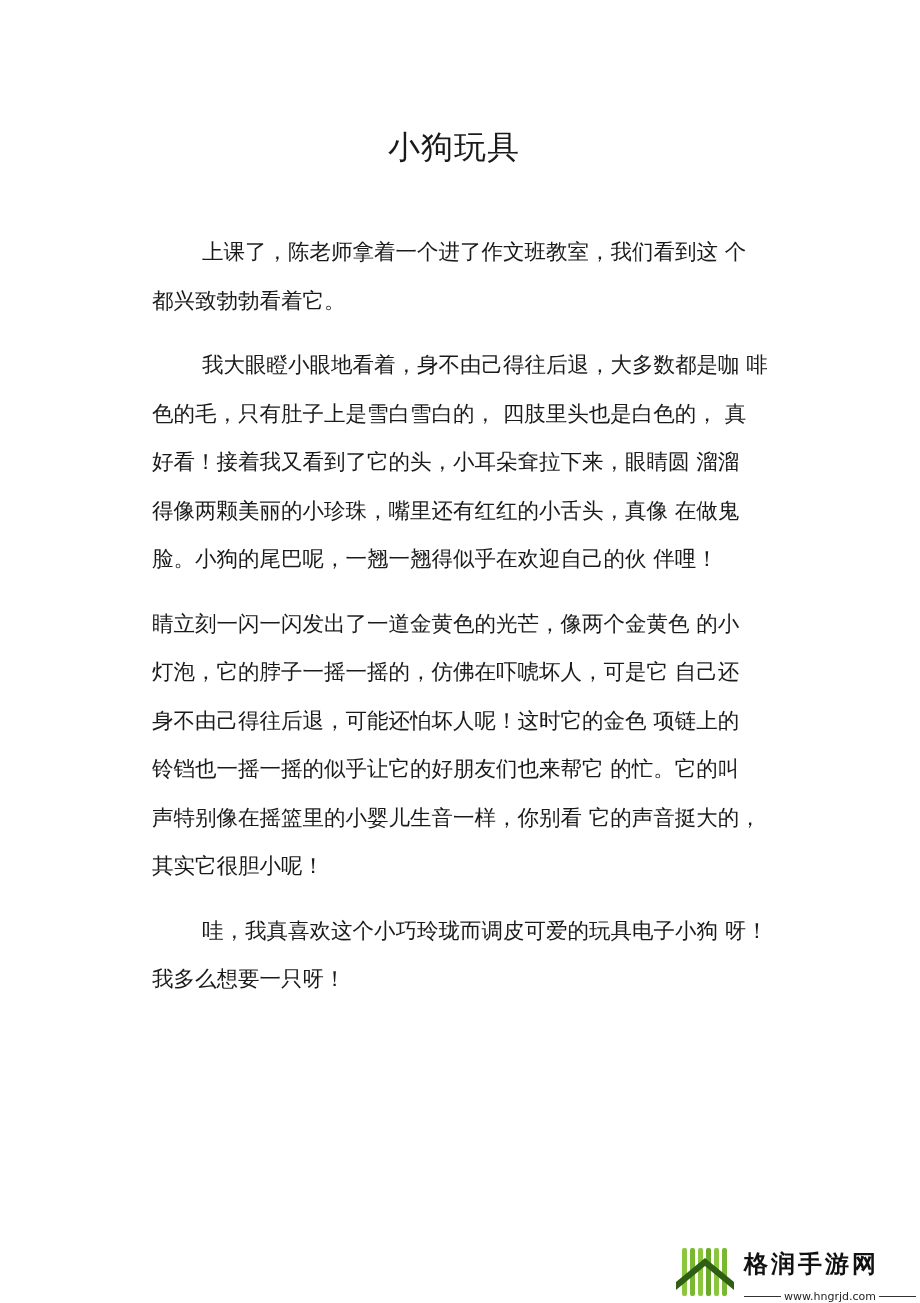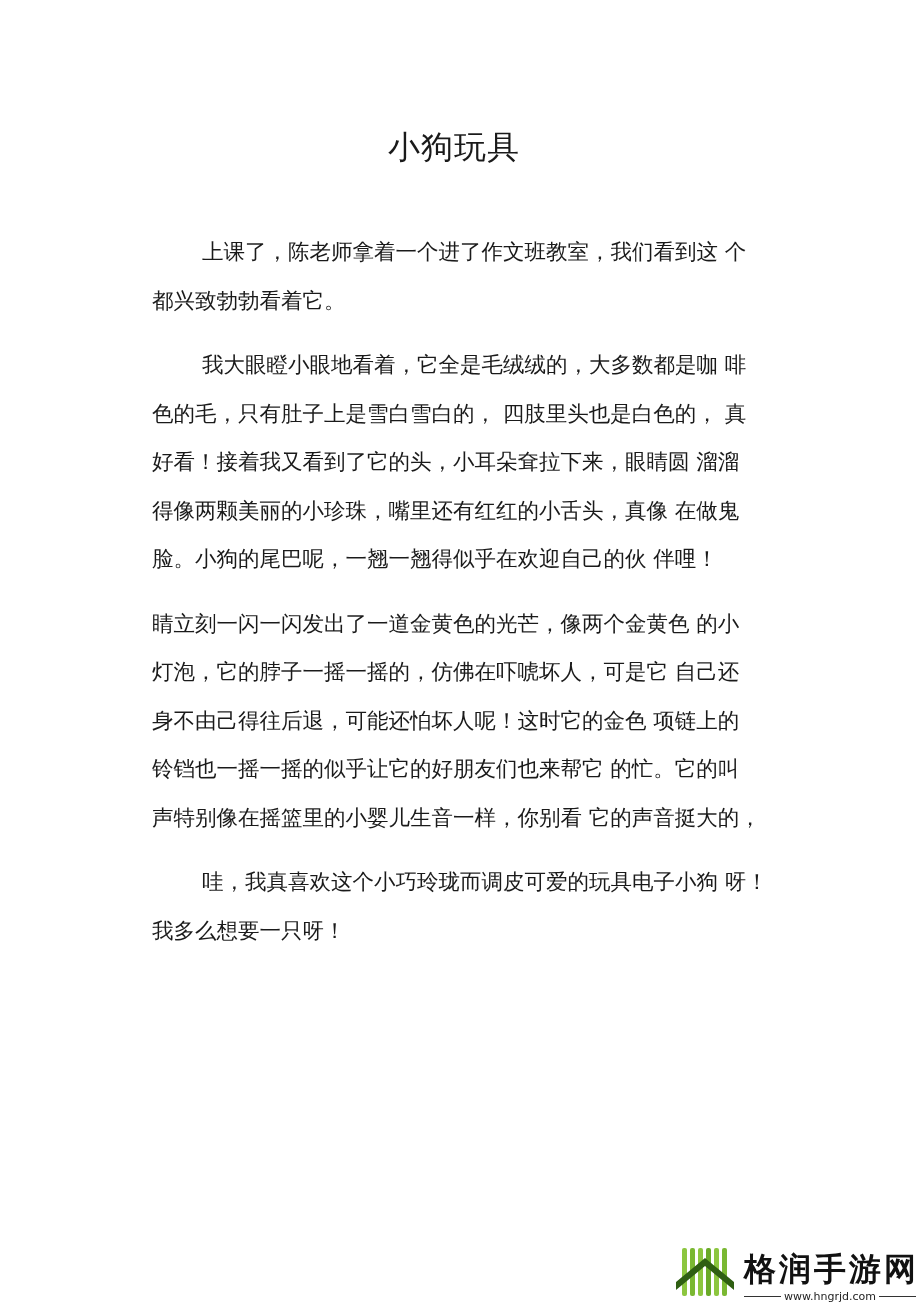--- a/index.html
+++ b/index.html
@@ -60,21 +60,21 @@
       top: 6px;
       width: 58px;
       height: 56px;
     }
     .wm-name {
       position: absolute;
       left: 72px;
       top: 10px;
       font-family: "DejaVu Sans", "Liberation Sans", sans-serif;
       font-weight: bold;
-      font-size: 32px;
+      font-size: 24px;
       color: #111111;
       letter-spacing: 3px;
       white-space: nowrap;
     }
     .wm-url-row {
       position: absolute;
       left: 72px;
       top: 52px;
       width: 172px;
       display: flex;
@@ -97,32 +97,33 @@
 <body>
 
 <h1 class="title">小狗玩具</h1>
 
 <div class="body-text">
   <p class="para" style="text-indent:0">
     <span class="line first">上课了，陈老师拿着一个进了作文班教室，我们看到这 个</span>
     <span class="line">都兴致勃勃看着它。</span>
   </p>
   <p class="para" style="text-indent:0">
-    <span class="line first">我大眼瞪小眼地看着，它全是毛绒绒的，大多数都是咖 啡</span>
+    <span class="line first">我大眼瞪小眼地看着，身不由己得往后退，大多数都是咖 啡</span>
     <span class="line">色的毛，只有肚子上是雪白雪白的，  四肢里头也是白色的，  真</span>
     <span class="line">好看！接着我又看到了它的头，小耳朵耷拉下来，眼睛圆 溜溜</span>
     <span class="line">得像两颗美丽的小珍珠，嘴里还有红红的小舌头，真像 在做鬼</span>
     <span class="line">脸。小狗的尾巴呢，一翘一翘得似乎在欢迎自己的伙 伴哩！</span>
   </p>
   <p class="para" style="text-indent:0">
     <span class="line">睛立刻一闪一闪发出了一道金黄色的光芒，像两个金黄色 的小</span>
     <span class="line">灯泡，它的脖子一摇一摇的，仿佛在吓唬坏人，可是它 自己还</span>
     <span class="line">身不由己得往后退，可能还怕坏人呢！这时它的金色 项链上的</span>
     <span class="line">铃铛也一摇一摇的似乎让它的好朋友们也来帮它 的忙。它的叫</span>
     <span class="line">声特别像在摇篮里的小婴儿生音一样，你别看 它的声音挺大的，</span>
+    <span class="line">其实它很胆小呢！</span>
   </p>
   <p class="para" style="text-indent:0">
     <span class="line first">哇，我真喜欢这个小巧玲珑而调皮可爱的玩具电子小狗 呀！</span>
     <span class="line">我多么想要一只呀！</span>
   </p>
 </div>
 
 <div class="watermark">
   <svg class="wm-logo" viewBox="0 0 58 56">
     <rect x="6" y="4" width="5" height="48" rx="2" fill="#8cc63f"></rect>

